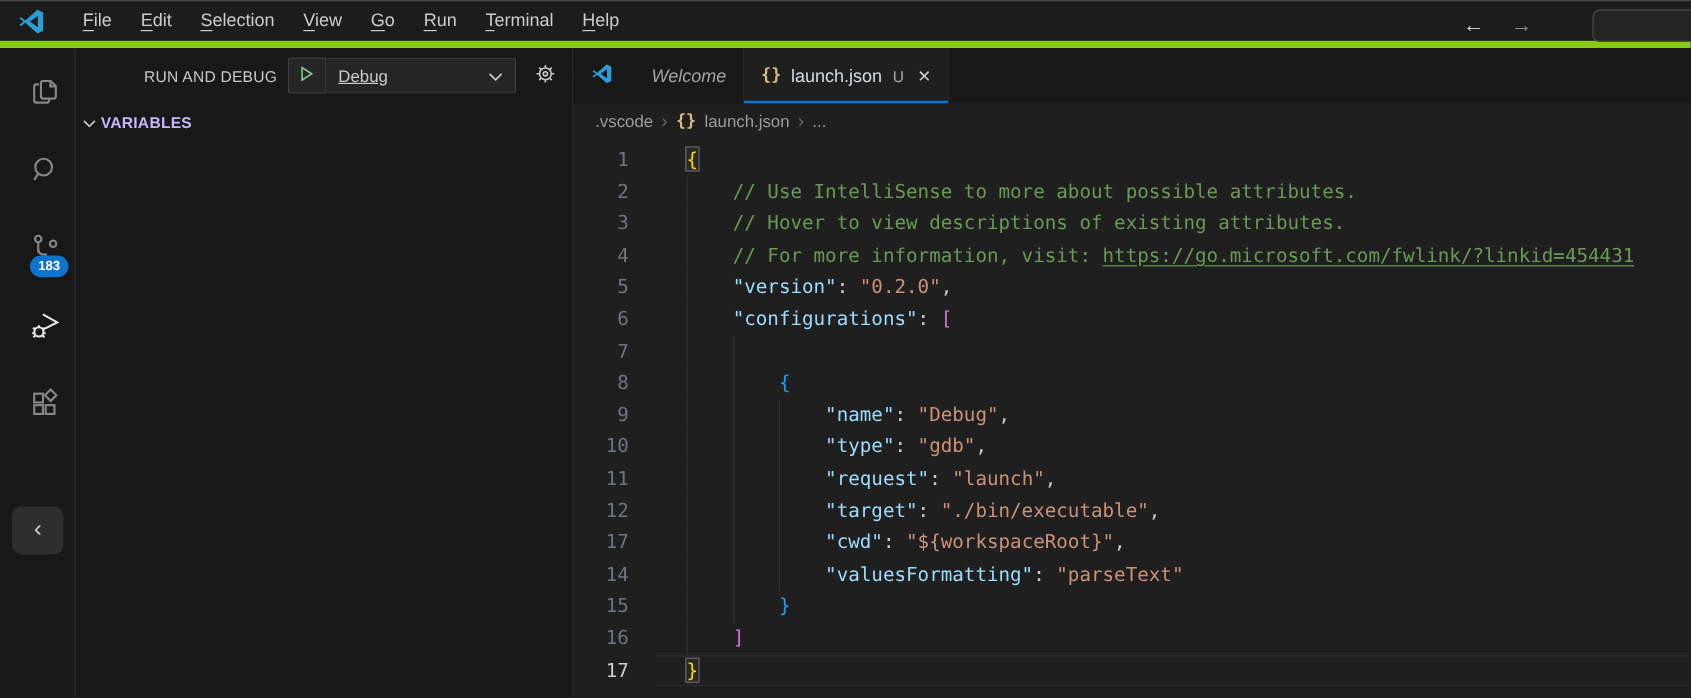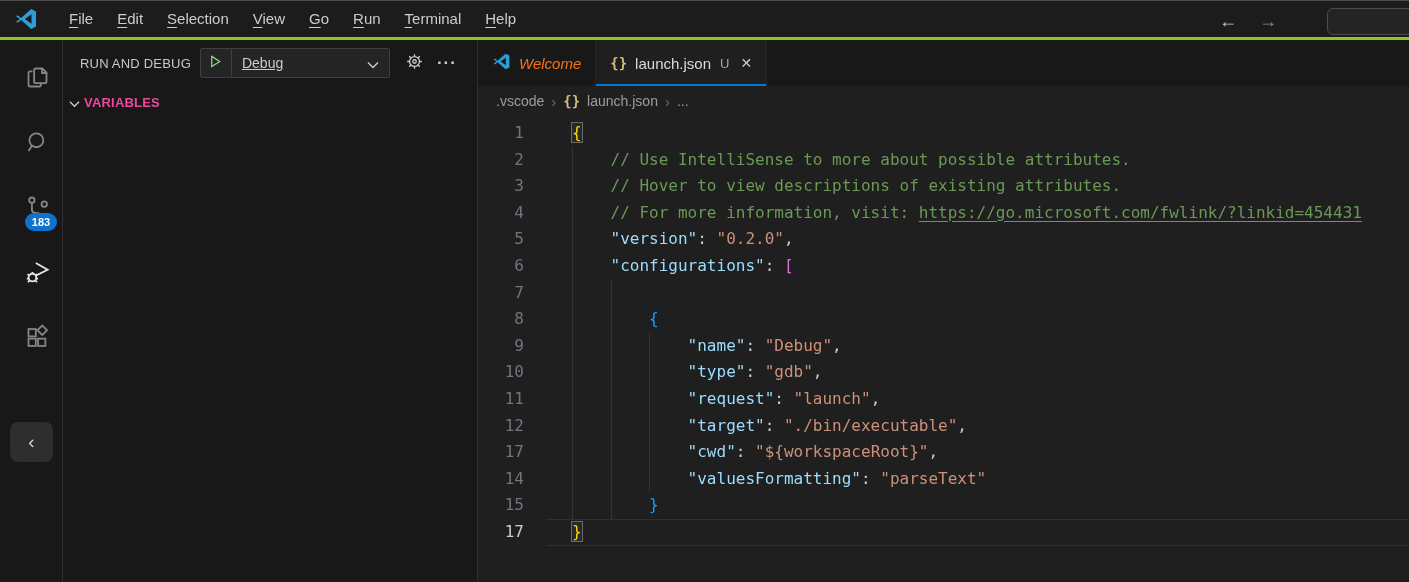--- a/index.html
+++ b/index.html
@@ -9,21 +9,21 @@
     font-family:"Liberation Sans", sans-serif;
     color:#cccccc;
     position:relative;
     font-size:15px;
     -webkit-font-smoothing:antialiased;
   }
   
   .titlebar {
     height:40px; background:#1c1c1c;
     border-top:1px solid #4a4a4a;
-    border-bottom:3px solid #84cc16;
+    border-bottom:6px solid #84cc16;
     display:flex; align-items:center;
     position:relative;
   }
   .app-logo { width:26px; height:26px; margin-left:13px; display:flex; align-items:center; justify-content:center; }
   .menubar { display:flex; align-items:center; margin-left:18px; height:100%; }
   .menu-item { padding:0 12px; height:28px; line-height:28px; border-radius:5px; color:#cccccc; cursor:default; }
   .menu-item .mn { text-decoration:underline; text-underline-offset:3px; }
   .nav-arrows { position:absolute; right:132px; top:0; height:40px; display:flex; align-items:center; gap:22px; font-size:18px; }
   .nav-back { color:#cccccc; }
   .nav-fwd { color:#8a8a8a; }
@@ -46,40 +46,40 @@
   }
   .collapse-btn {
     position:absolute; left:10px; top:422px; width:43px; height:40px;
     background:#2e2e2e; border-radius:8px; color:#d4d4d4;
     display:flex; align-items:center; justify-content:center;
     font-size:19px; z-index:5;
   }
   
   .sidebar { width:415px; background:#181818; border-right:1px solid #2f2f2f; }
   .sidebar-toolbar { height:46px; display:flex; align-items:center; padding-left:17px; }
-  .sidebar-title { font-size:13px; color:#c8c8c8; letter-spacing:.2px; white-space:nowrap; }
+  .sidebar-title { font-size:13px; color:#c8c8c8; letter-spacing:.2px; white-space:nowrap;margin-left:40px; }
   .debug-control { display:flex; margin-left:9px;text-decoration:underline; }
   .play-box {
     width:32px; height:30px; background:#252526; border:1px solid #3f3f40;
     display:flex; align-items:center; justify-content:center; border-radius:2px 0 0 2px;
   }
   .config-select {
     width:158px; height:30px; background:#252526; border:1px solid #3f3f40; border-left:none;
     display:flex; align-items:center; padding:0 10px; border-radius:0 2px 2px 0;
   }
   .config-label { font-size:14px; color:#cccccc; flex:1; }
   .gear-btn { margin-left:14px; display:flex; align-items:center; }
   .more-btn { margin-left:12px; color:#cccccc; font-size:17px; font-weight:bold; letter-spacing:1px; }
   .section-header { display:flex; align-items:center; height:24px; padding-left:6px; margin-top:4px; }
-  .section-label { font-size:13px; font-weight:bold; color:#ec4899; margin-left:4px; letter-spacing:.2px; }
+  .section-label { font-size:13px; font-weight:bold; color:#c4b5fd; margin-left:4px; letter-spacing:.2px; }
   
   .editor-area { flex:1; display:flex; flex-direction:column; background:#1f1f1f; min-width:0; }
   .tabstrip { height:46px; background:#181818; display:flex; flex-shrink:0; }
   .tab { display:flex; align-items:center; padding:0 14px; border-right:1px solid #252525; position:relative; }
-  .tab.inactive { background:#181818; color:#f97316; }
+  .tab.inactive { background:#181818; color:#a3a3a3;gap:24px; }
   .tab.inactive .tab-label { font-style:italic; }
   .tab.active { background:#1f1f1f; color:#d5dce4; }
   .tab.active::after { content:""; position:absolute; left:0; right:0; bottom:0; height:2px; background:#0078d4; }
   .tab-label { font-size:15px; margin-left:8px; }
   .json-glyph { color:#d7ba7d; font-weight:bold; font-size:14px; font-family:"DejaVu Sans Mono", monospace; }
   .tab-dirty { font-size:13px; color:#a8a8a8; margin-left:9px; }
   .tab-close { font-size:14px; color:#cccccc; margin-left:11px; }
   .breadcrumb { height:30px; display:flex; align-items:center; padding-left:18px; font-size:14px; color:#9d9d9d; flex-shrink:0; gap:7px; }
   .bc-sep { color:#6e6e6e; font-size:15px; }
   
@@ -298,20 +298,24 @@
           <div class="lc"><span class="guide" style="left: calc(0ch + 26px);"></span><span class="guide" style="left: calc(4ch + 26px);"></span><span class="guide" style="left: calc(8ch + 26px);"></span><span>            </span><span class="tk-key">"cwd"</span><span class="tk-punct">: </span><span class="tk-str">"${workspaceRoot}"</span><span class="tk-punct">,</span></div>
         </div>
         <div class="code-line">
           <div class="ln">14</div>
           <div class="lc"><span class="guide" style="left: calc(0ch + 26px);"></span><span class="guide" style="left: calc(4ch + 26px);"></span><span class="guide" style="left: calc(8ch + 26px);"></span><span>            </span><span class="tk-key">"valuesFormatting"</span><span class="tk-punct">: </span><span class="tk-str">"parseText"</span></div>
         </div>
         <div class="code-line">
           <div class="ln">15</div>
           <div class="lc"><span class="guide" style="left: calc(0ch + 26px);"></span><span class="guide" style="left: calc(4ch + 26px);"></span><span>        </span><span class="tk-b3">}</span></div>
         </div>
+        <div class="code-line">
+          <div class="ln">16</div>
+          <div class="lc"><span class="guide" style="left: calc(0ch + 26px);"></span><span>    </span><span class="tk-b2">]</span></div>
+        </div>
         <div class="code-line current">
           <div class="ln">17</div>
           <div class="lc"><span class="tk-b1 tk-match">}</span></div>
         </div>
       </div>
   </div>
 </div>
 
 <div class="collapse-btn">‹</div>
 

